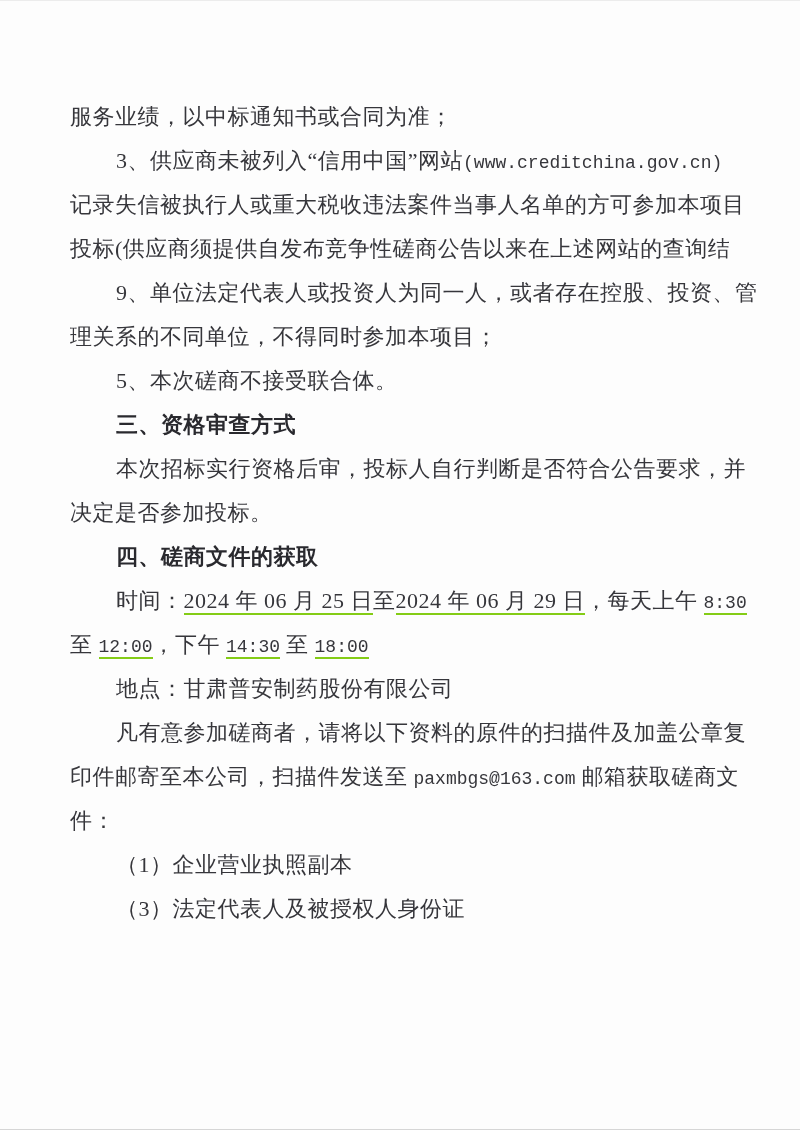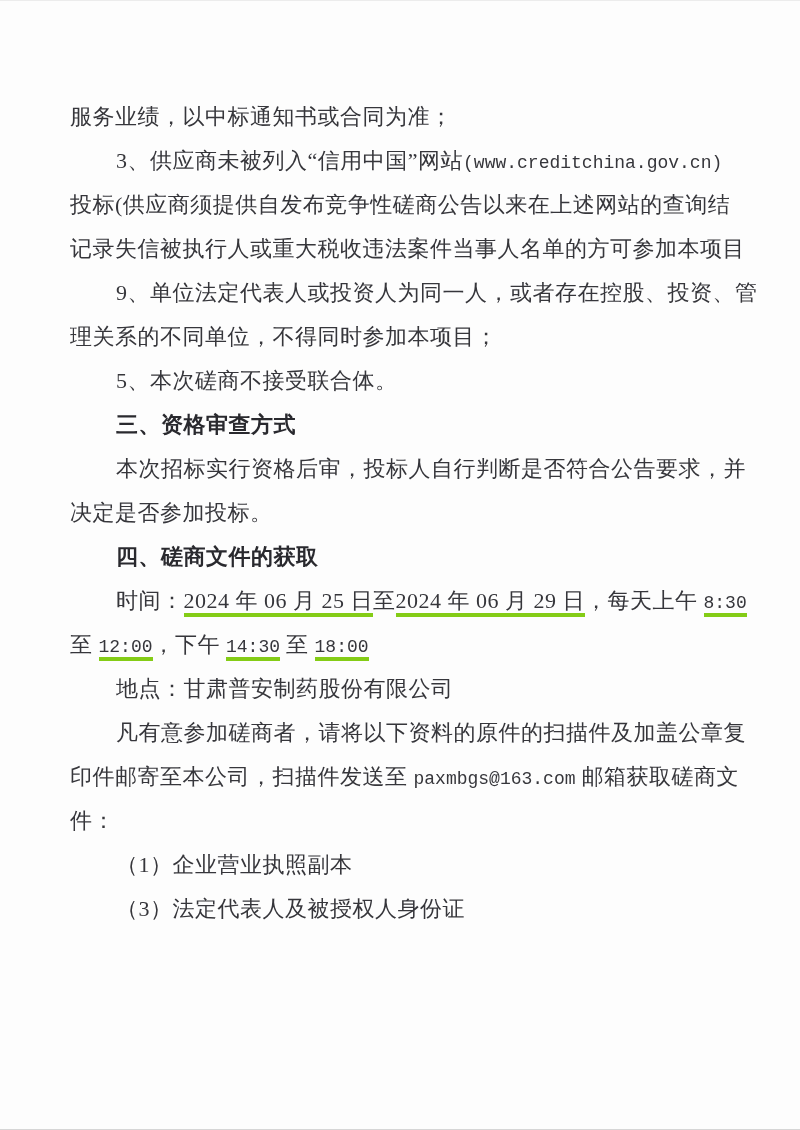--- a/index.html
+++ b/index.html
@@ -47,33 +47,33 @@
   .line.bold {
     font-weight: 700;
     color: #29292e;
   }
   .latin {
     font-family: "Liberation Mono", "DejaVu Sans Mono", monospace;
     font-size: 18px;
     letter-spacing: 0px;
   }
   .u {
-    border-bottom: 4px solid #84cc16;
+    border-bottom: 2px solid #84cc16;
   }
 </style>
 </head>
 <body>
 
 <div class="page">
   <div class="edge-top"></div>
   <div class="content">
       <div class="line"><span class="">服务业绩，以中标通知书或合同为准；</span></div>
       <div class="line indent"><span class="">3、供应商未被列入“信用中国”网站</span><span class=" latin">(www.creditchina.gov.cn)</span></div>
+      <div class="line"><span class="">记录失信被执行人或重大税收违法案件当事人名单的方可参加本项目</span></div>
       <div class="line"><span class="">投标(供应商须提供自发布竞争性磋商公告以来在上述网站的查询结</span></div>
-      <div class="line"><span class="">记录失信被执行人或重大税收违法案件当事人名单的方可参加本项目</span></div>
       <div class="line indent"><span class="">9、单位法定代表人或投资人为同一人，或者存在控股、投资、管</span></div>
       <div class="line"><span class="">理关系的不同单位，不得同时参加本项目；</span></div>
       <div class="line indent"><span class="">5、本次磋商不接受联合体。</span></div>
       <div class="line indent bold"><span class="">三、资格审查方式</span></div>
       <div class="line indent"><span class="">本次招标实行资格后审，投标人自行判断是否符合公告要求，并</span></div>
       <div class="line"><span class="">决定是否参加投标。</span></div>
       <div class="line indent bold"><span class="">四、磋商文件的获取</span></div>
       <div class="line indent"><span class="">时间：</span><span class="u">2024 年 06 月 25 日</span><span class="">至</span><span class="u">2024 年 06 月 29 日</span><span class="">，每天上午 </span><span class="u latin">8:30</span></div>
       <div class="line"><span class="">至 </span><span class="u latin">12:00</span><span class="">，下午 </span><span class="u latin">14:30</span><span class=""> 至 </span><span class="u latin">18:00</span></div>
       <div class="line indent"><span class="">地点：甘肃普安制药股份有限公司</span></div>

